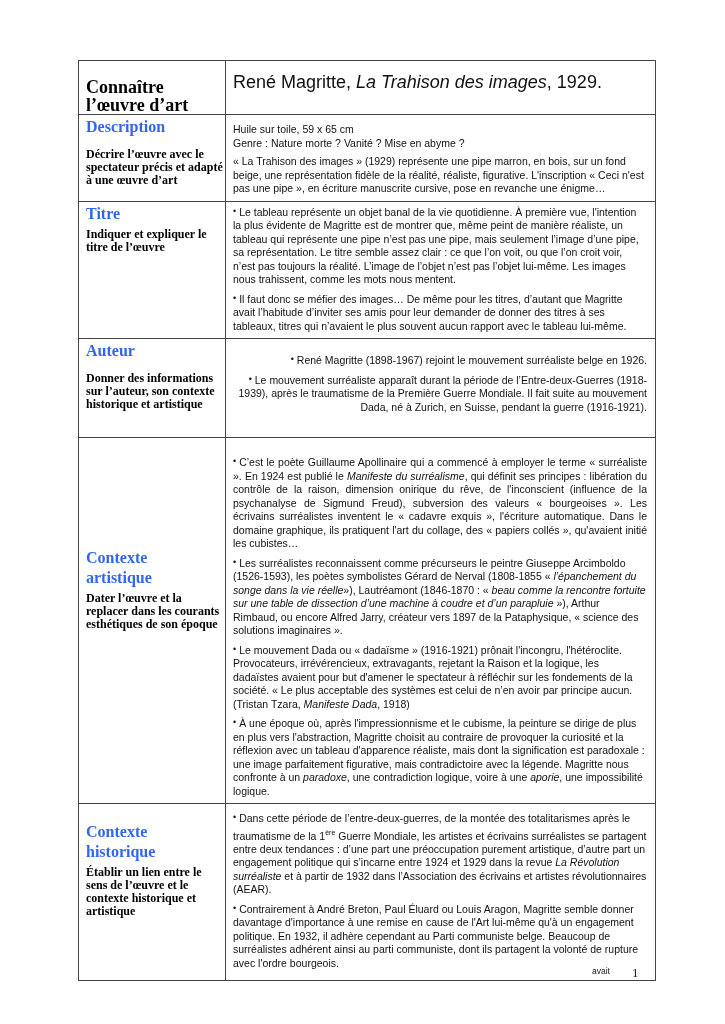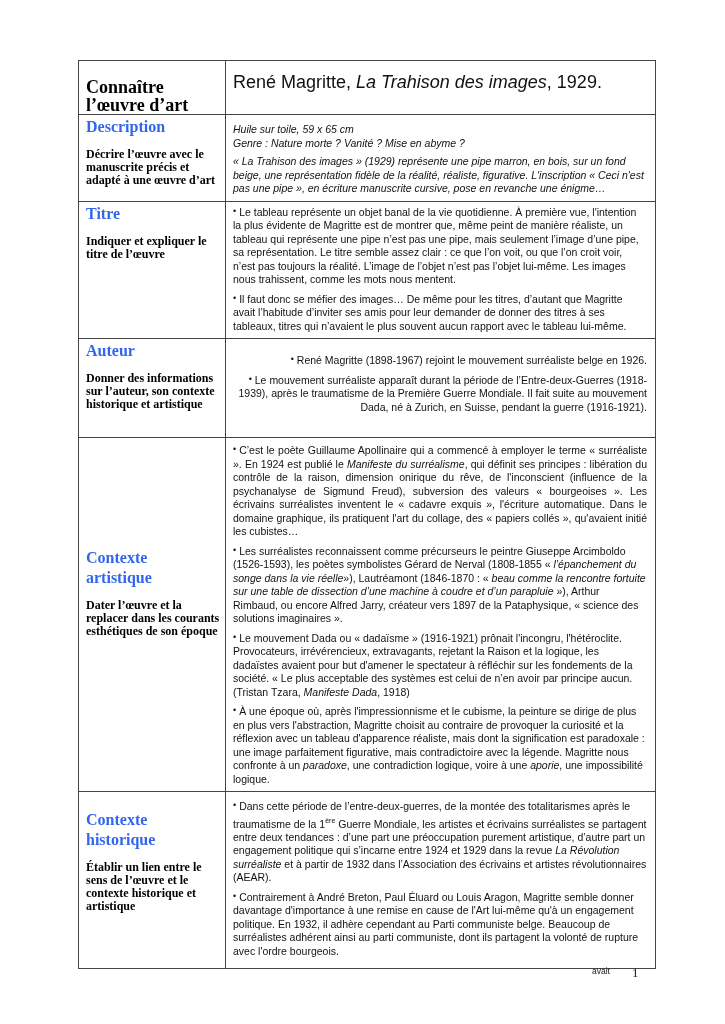--- a/index.html
+++ b/index.html
@@ -8,23 +8,23 @@
   table.sheet {
     position: absolute; left: 78px; top: 60px; width: 578px;
     border-collapse: collapse; table-layout: fixed;
   }
   table.sheet td { border: 1px solid #444; vertical-align: top; padding: 0; }
   td.left { width: 139px; padding: 2px 0 0 7px !important; font-family: "Liberation Serif", "DejaVu Serif", serif; color: #000; }
   td.right { padding: 3px 8px 0 7px !important; font-family: "Liberation Sans", "DejaVu Sans", sans-serif; font-size: 10.5px; line-height: 13.5px; color: #111; }
   .head-left { font-size: 18px; font-weight: bold; line-height: 18px; padding-top: 15px; }
   .head-right { font-size: 18px; line-height: 20px; padding-top: 8px; }
   .sec-title { color: #3366ee; font-weight: bold; font-size: 16px; line-height: 20px; margin: 0; }
-  .sec-sub { font-weight: bold; font-size: 12px; line-height: 13px; margin-top: 11px; }
+  .sec-sub { font-weight: bold; font-size: 12px; line-height: 13px; margin-top: 4px; }
   p.para { margin: 0 0 5px 0; }
-  p.just { text-align: justify; }
+  p.just { text-align: justify; margin-top: 12px; }
   .bullet { font-size: 9px; vertical-align: 2px; margin-right: 3px; }
   .footer {
     position: absolute; left: 87px; top: 966px; width: 570px;
     font-family: "Liberation Sans", "DejaVu Sans", sans-serif; font-size: 8.5px; color: #222;
   }
   .footer .pagelabel { position: absolute; left: 505px; top: 0; }
   .footer .pagenum { position: absolute; left: 545px; top: -1px; font-family: "Liberation Serif", serif; font-size: 13px; }
   sup { font-size: 7px; }
 </style>
 </head>
@@ -39,23 +39,23 @@
         <div class="head-left">Connaître l’œuvre d’art</div>
       </td>
       <td class="right">
         <div class="head-right"><span>René Magritte, </span><i>La Trahison des images</i><span>, 1929.</span></div>
       </td>
     </tr>
 
     <tr style="height:66px;">
       <td class="left">
         <div class="sec-title">Description</div>
-        <div class="sec-sub" style="margin-top:11px;">Décrire l’œuvre avec le manuscrite précis et adapté à une œuvre d’art</div>
+        <div class="sec-sub" style="margin-top:11px;">Décrire l’œuvre avec le spectateur précis et adapté à une œuvre d’art</div>
       </td>
-      <td class="right" style="padding-top:8px !important;font-style:italic;">
+      <td class="right" style="padding-top:8px !important;">
         <div>Huile sur toile, 59 x 65 cm</div>
         <p class="para">Genre : Nature morte ? Vanité ? Mise en abyme ?</p>
         <p class="para">« La Trahison des images » (1929) représente une pipe marron, en bois, sur un fond beige, une représentation fidèle de la réalité, réaliste, figurative. L'inscription « Ceci n'est pas une pipe », en écriture manuscrite cursive, pose en revanche une énigme…</p>
       </td>
     </tr>
 
     <tr style="height:135px;">
       <td class="left">
         <div class="sec-title" style="">Titre</div>
         <div class="sec-sub">Indiquer et expliquer le titre de l’œuvre</div>

